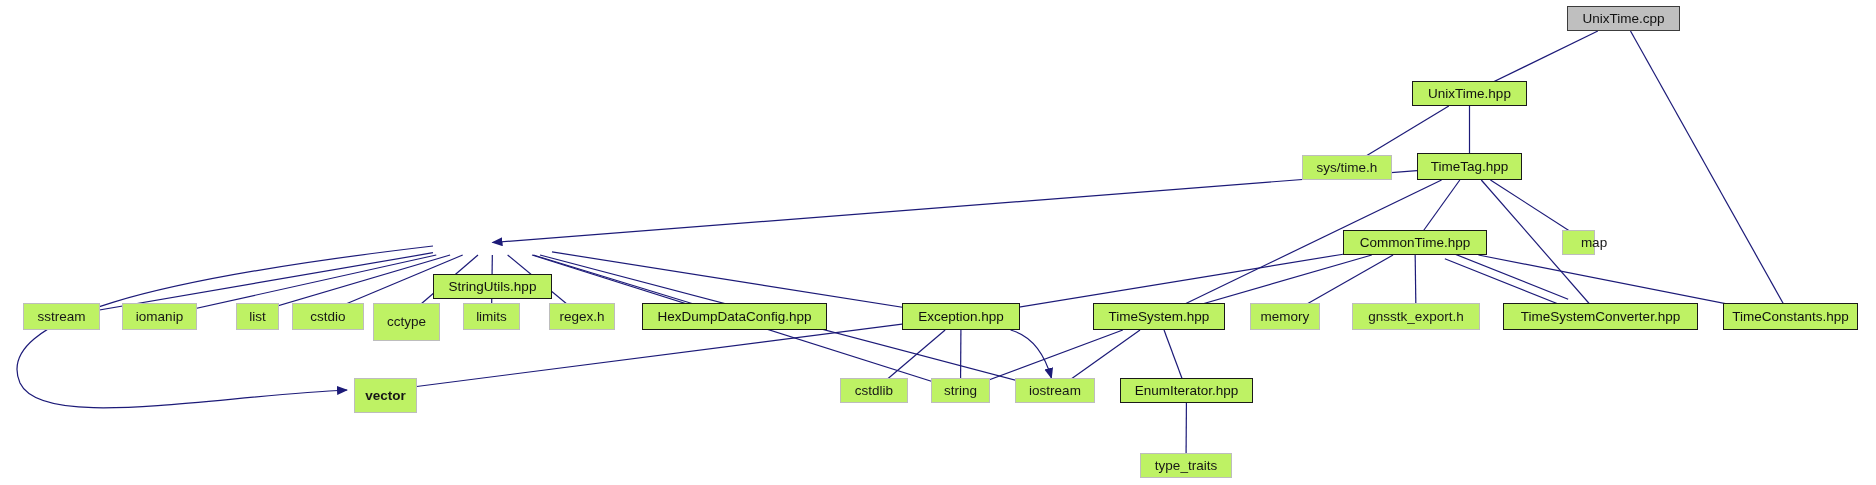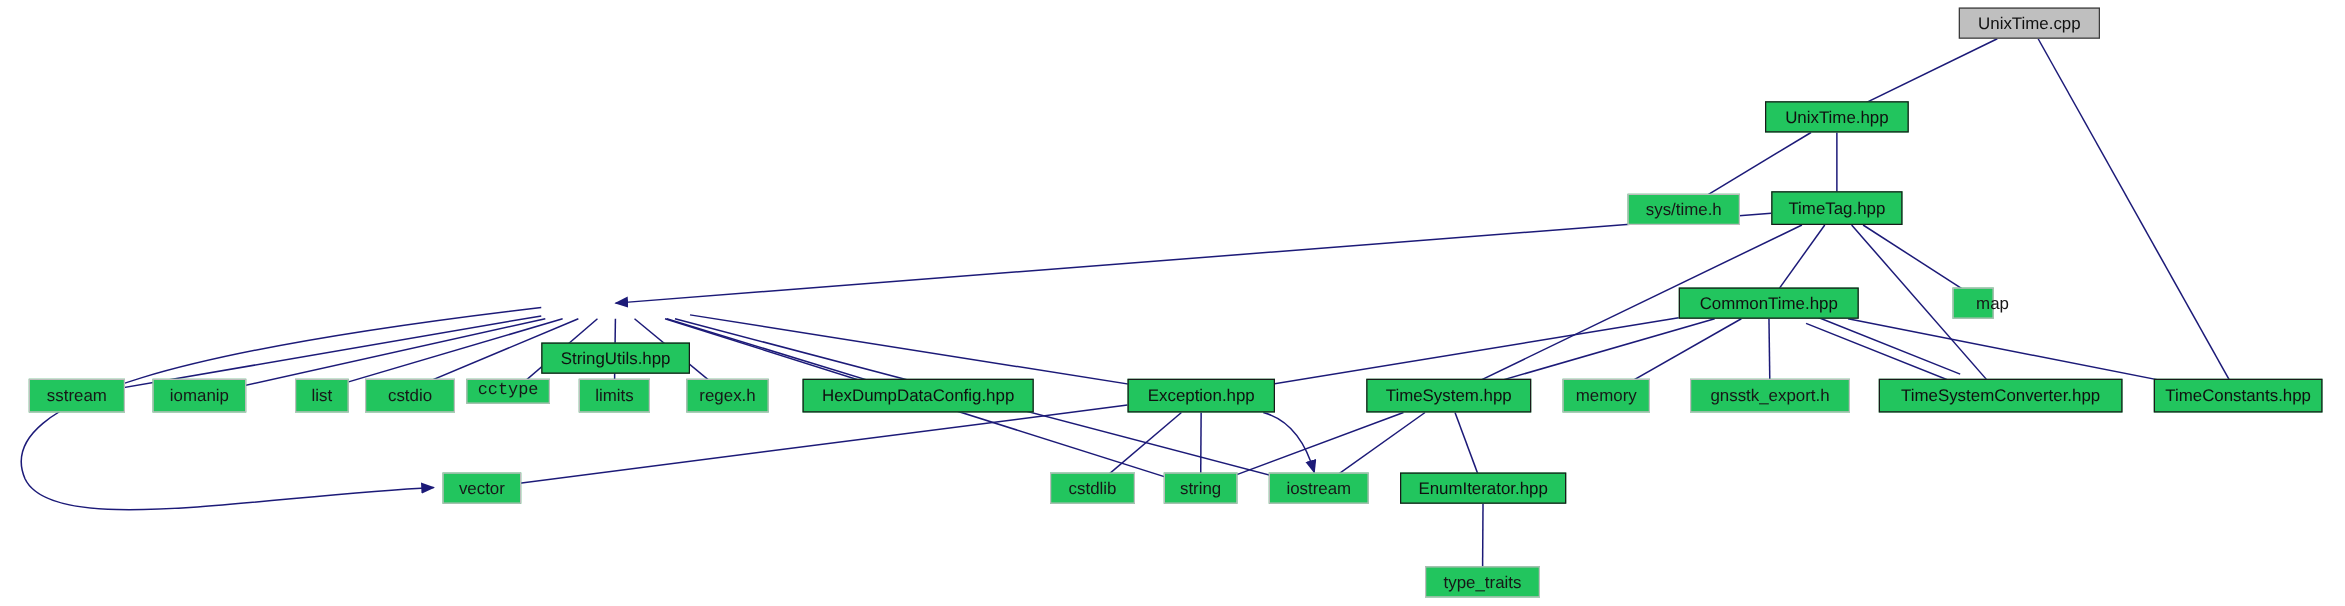--- a/index.html
+++ b/index.html
@@ -8,21 +8,21 @@
     width:1876px;height:485px;
     background:#ffffff;
     font-family:"Liberation Sans","DejaVu Sans",sans-serif;
     overflow:hidden;
   }
   #edges{position:absolute;left:0;top:0;width:1876px;height:485px;}
   .edge{fill:none;stroke:var(--edge-color,#1c1a78);stroke-width:1.2px;}
   .node{
     position:absolute;
     box-sizing:border-box;
-    background:#22c55e;
+    background:#bef264;
     border:1px solid #000000;
     color:#101010;
     font-size:13.5px;
     text-align:center;
     white-space:nowrap;
     display:flex;align-items:center;justify-content:center;
     line-height:1;
   }
   .node.system{border:1px solid #bdbdbd;color:#171717;}
   .node.project{border:1.2px solid #1a1a1a;cursor:pointer;}
@@ -86,30 +86,30 @@
       <div class="node project" style="left: 1412px; top: 81px; width: 115px; height: 25px;">UnixTime.hpp</div>
       <div class="node system" style="left: 1302px; top: 155px; width: 90px; height: 25px;">sys/time.h</div>
       <div class="node project" style="left: 1417px; top: 153px; width: 105px; height: 27px;">TimeTag.hpp</div>
       <div class="node project" style="left: 433px; top: 230px; width: 119px; height: 25px; margin-top: 44px;">StringUtils.hpp</div>
       <div class="node project" style="left: 1343px; top: 230px; width: 144px; height: 25px;">CommonTime.hpp</div>
       <div class="node system" style="left: 1562px; top: 230px; width: 31px; height: 25px; padding-left: 31px;">map</div>
       <div class="node system" style="left: 23px; top: 303px; width: 77px; height: 27px;">sstream</div>
       <div class="node system" style="left: 122px; top: 303px; width: 75px; height: 27px;">iomanip</div>
       <div class="node system" style="left: 220px; top: 303px; width: 43px; height: 27px; margin-left: 16px;">list</div>
       <div class="node system" style="left: 292px; top: 303px; width: 72px; height: 27px;">cstdio</div>
-      <div class="node system" style="left: 373px; top: 303px; width: 67px; height: 20px; font-family: Liberation Mono, monospace;">cctype</div>
+      <div class="node system" style="left: 373px; top: 303px; width: 67px; height: 38px;">cctype</div>
       <div class="node system" style="left: 463px; top: 303px; width: 57px; height: 27px;">limits</div>
       <div class="node system" style="left: 549px; top: 303px; width: 66px; height: 27px;">regex.h</div>
       <div class="node project" style="left: 642px; top: 303px; width: 185px; height: 27px;">HexDumpDataConfig.hpp</div>
       <div class="node project" style="left: 902px; top: 303px; width: 118px; height: 27px;">Exception.hpp</div>
       <div class="node project" style="left: 1093px; top: 303px; width: 132px; height: 27px;">TimeSystem.hpp</div>
       <div class="node system" style="left: 1250px; top: 303px; width: 70px; height: 27px;">memory</div>
       <div class="node system" style="left: 1352px; top: 303px; width: 128px; height: 27px;">gnsstk_export.h</div>
       <div class="node project" style="left: 1503px; top: 303px; width: 195px; height: 27px;">TimeSystemConverter.hpp</div>
       <div class="node project" style="left: 1723px; top: 303px; width: 135px; height: 27px;">TimeConstants.hpp</div>
-      <div class="node system" style="left: 354px; top: 378px; width: 63px; height: 25px;">vector</div>
+      <div class="node system" style="left: 354px; top: 378px; width: 63px; height: 35px; font-weight: bold;">vector</div>
       <div class="node system" style="left: 840px; top: 378px; width: 68px; height: 25px;">cstdlib</div>
       <div class="node system" style="left: 931px; top: 378px; width: 59px; height: 25px;">string</div>
       <div class="node system" style="left: 1015px; top: 378px; width: 80px; height: 25px;">iostream</div>
       <div class="node project" style="left: 1120px; top: 378px; width: 133px; height: 25px;">EnumIterator.hpp</div>
       <div class="node system" style="left: 1140px; top: 453px; width: 92px; height: 25px;">type_traits</div>
     </div>
 </div>
 
 </body></html>

